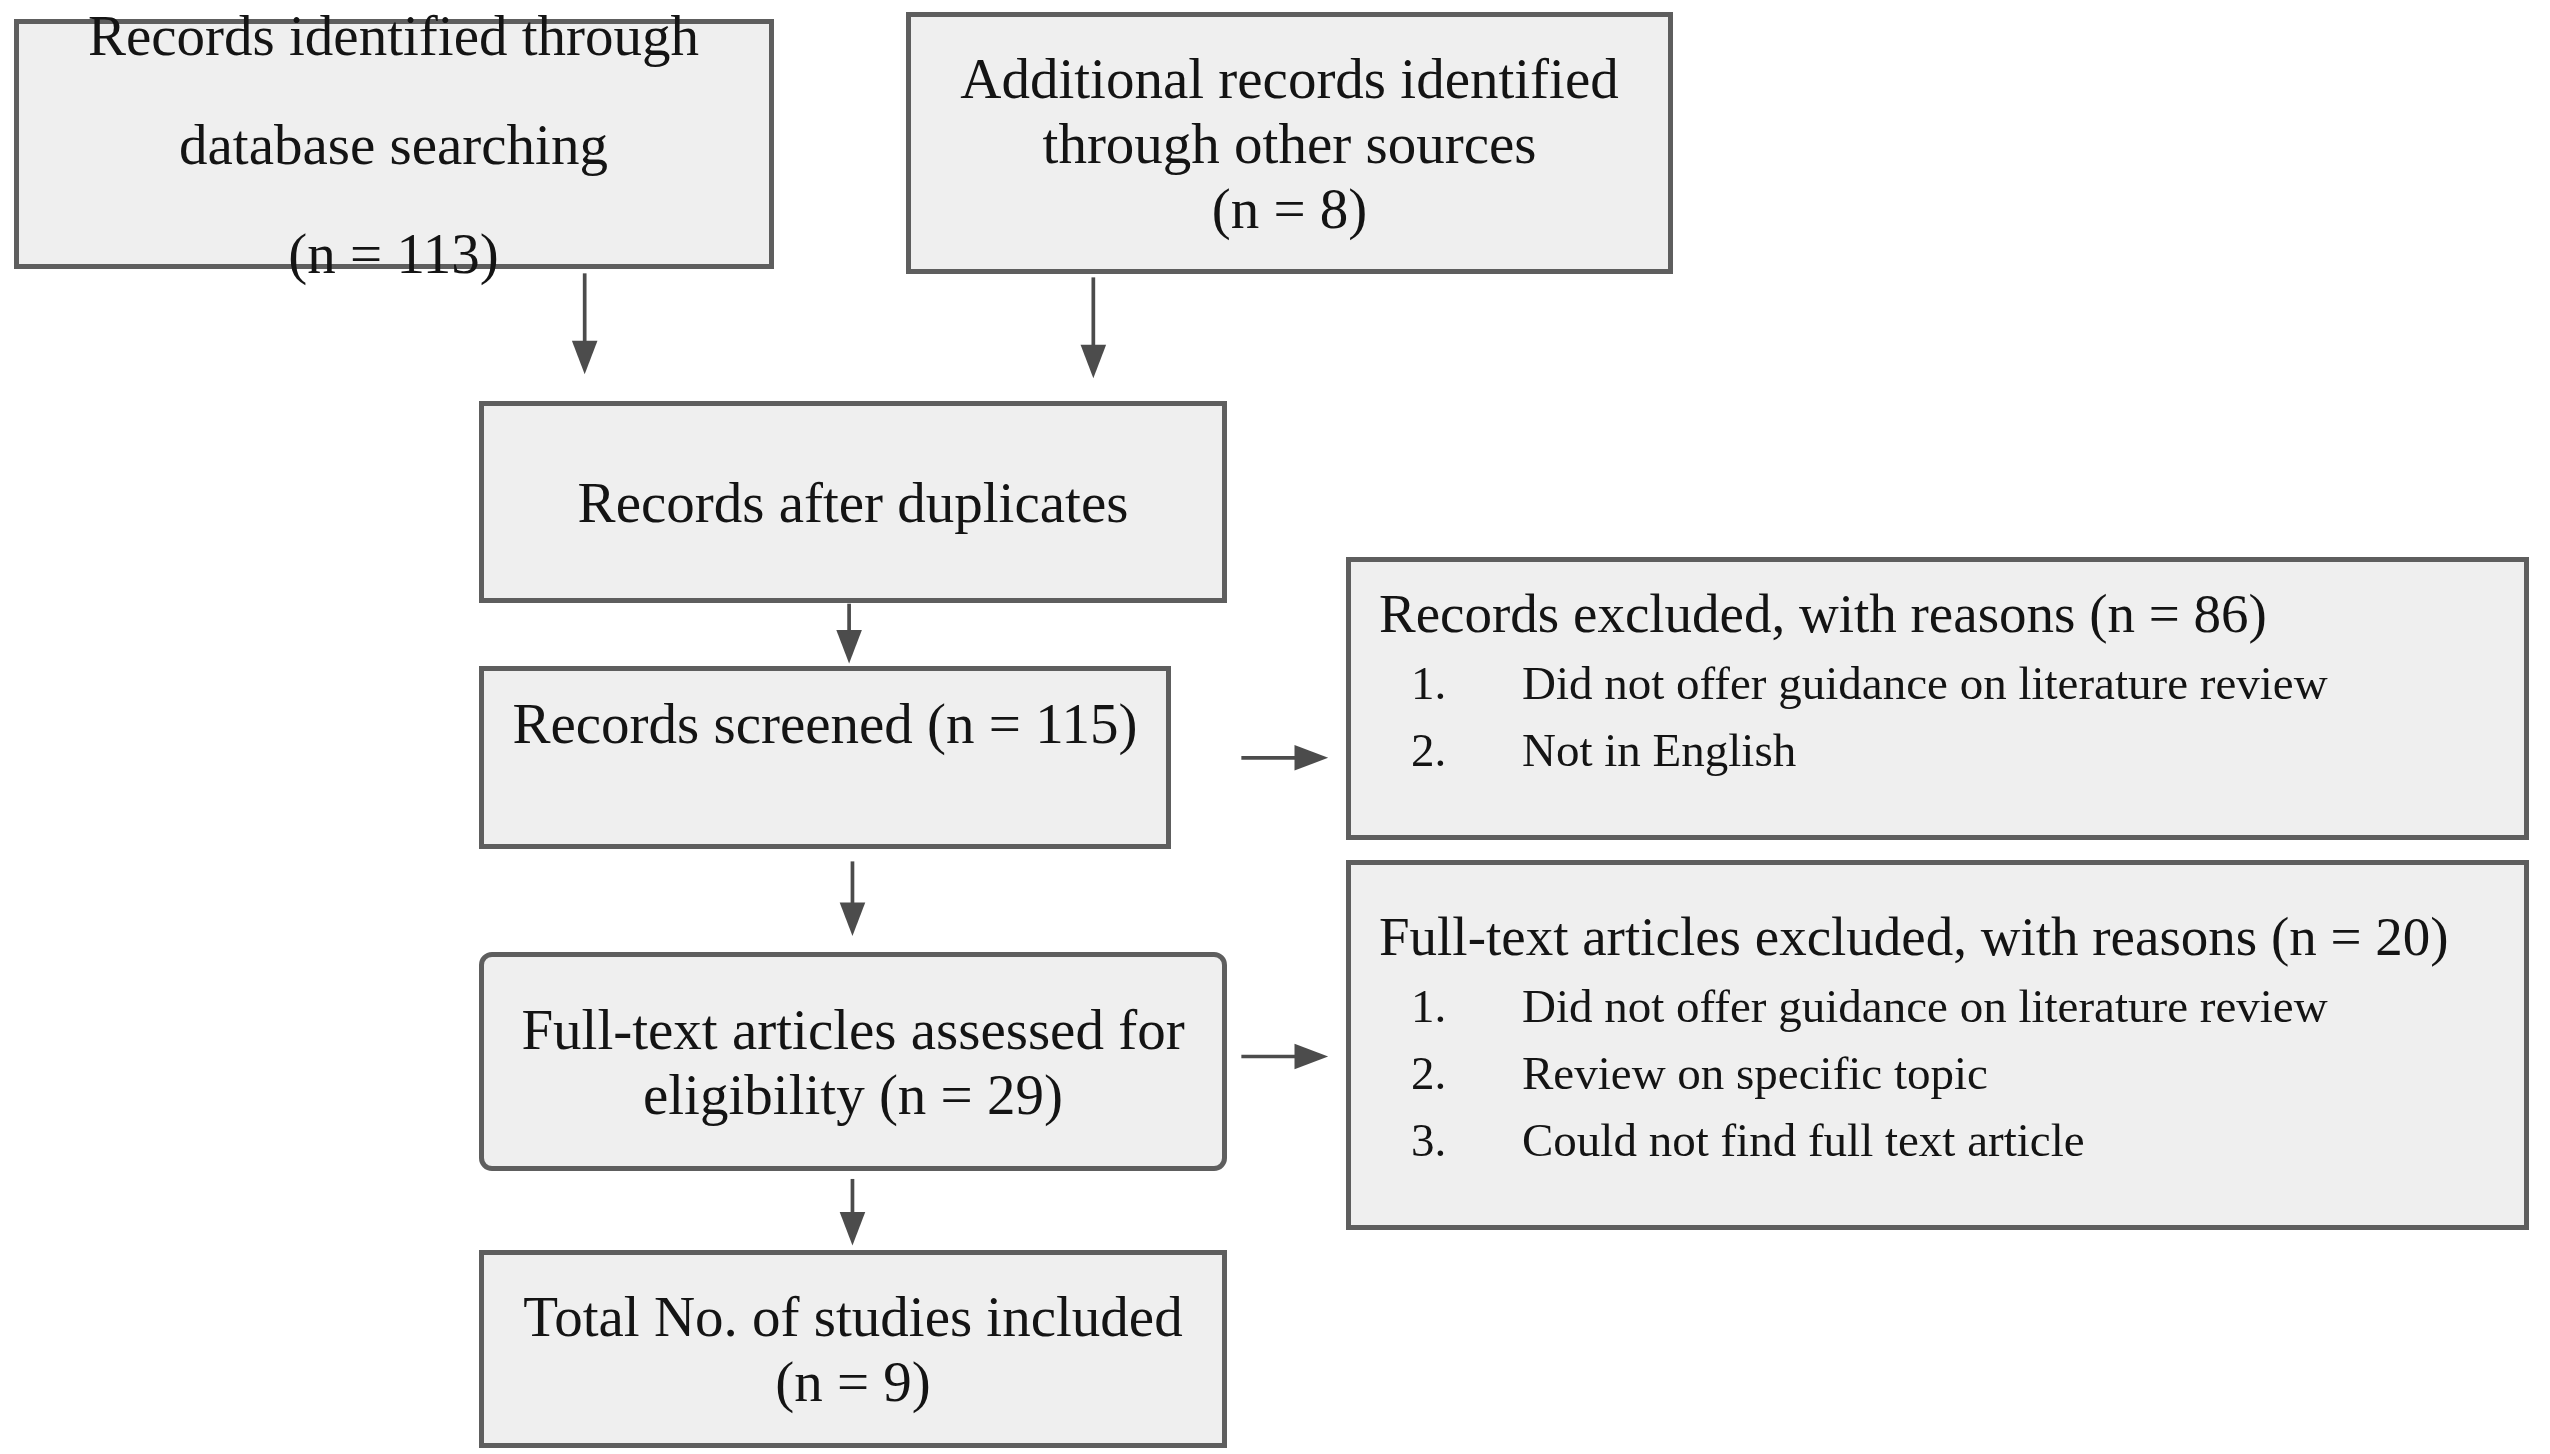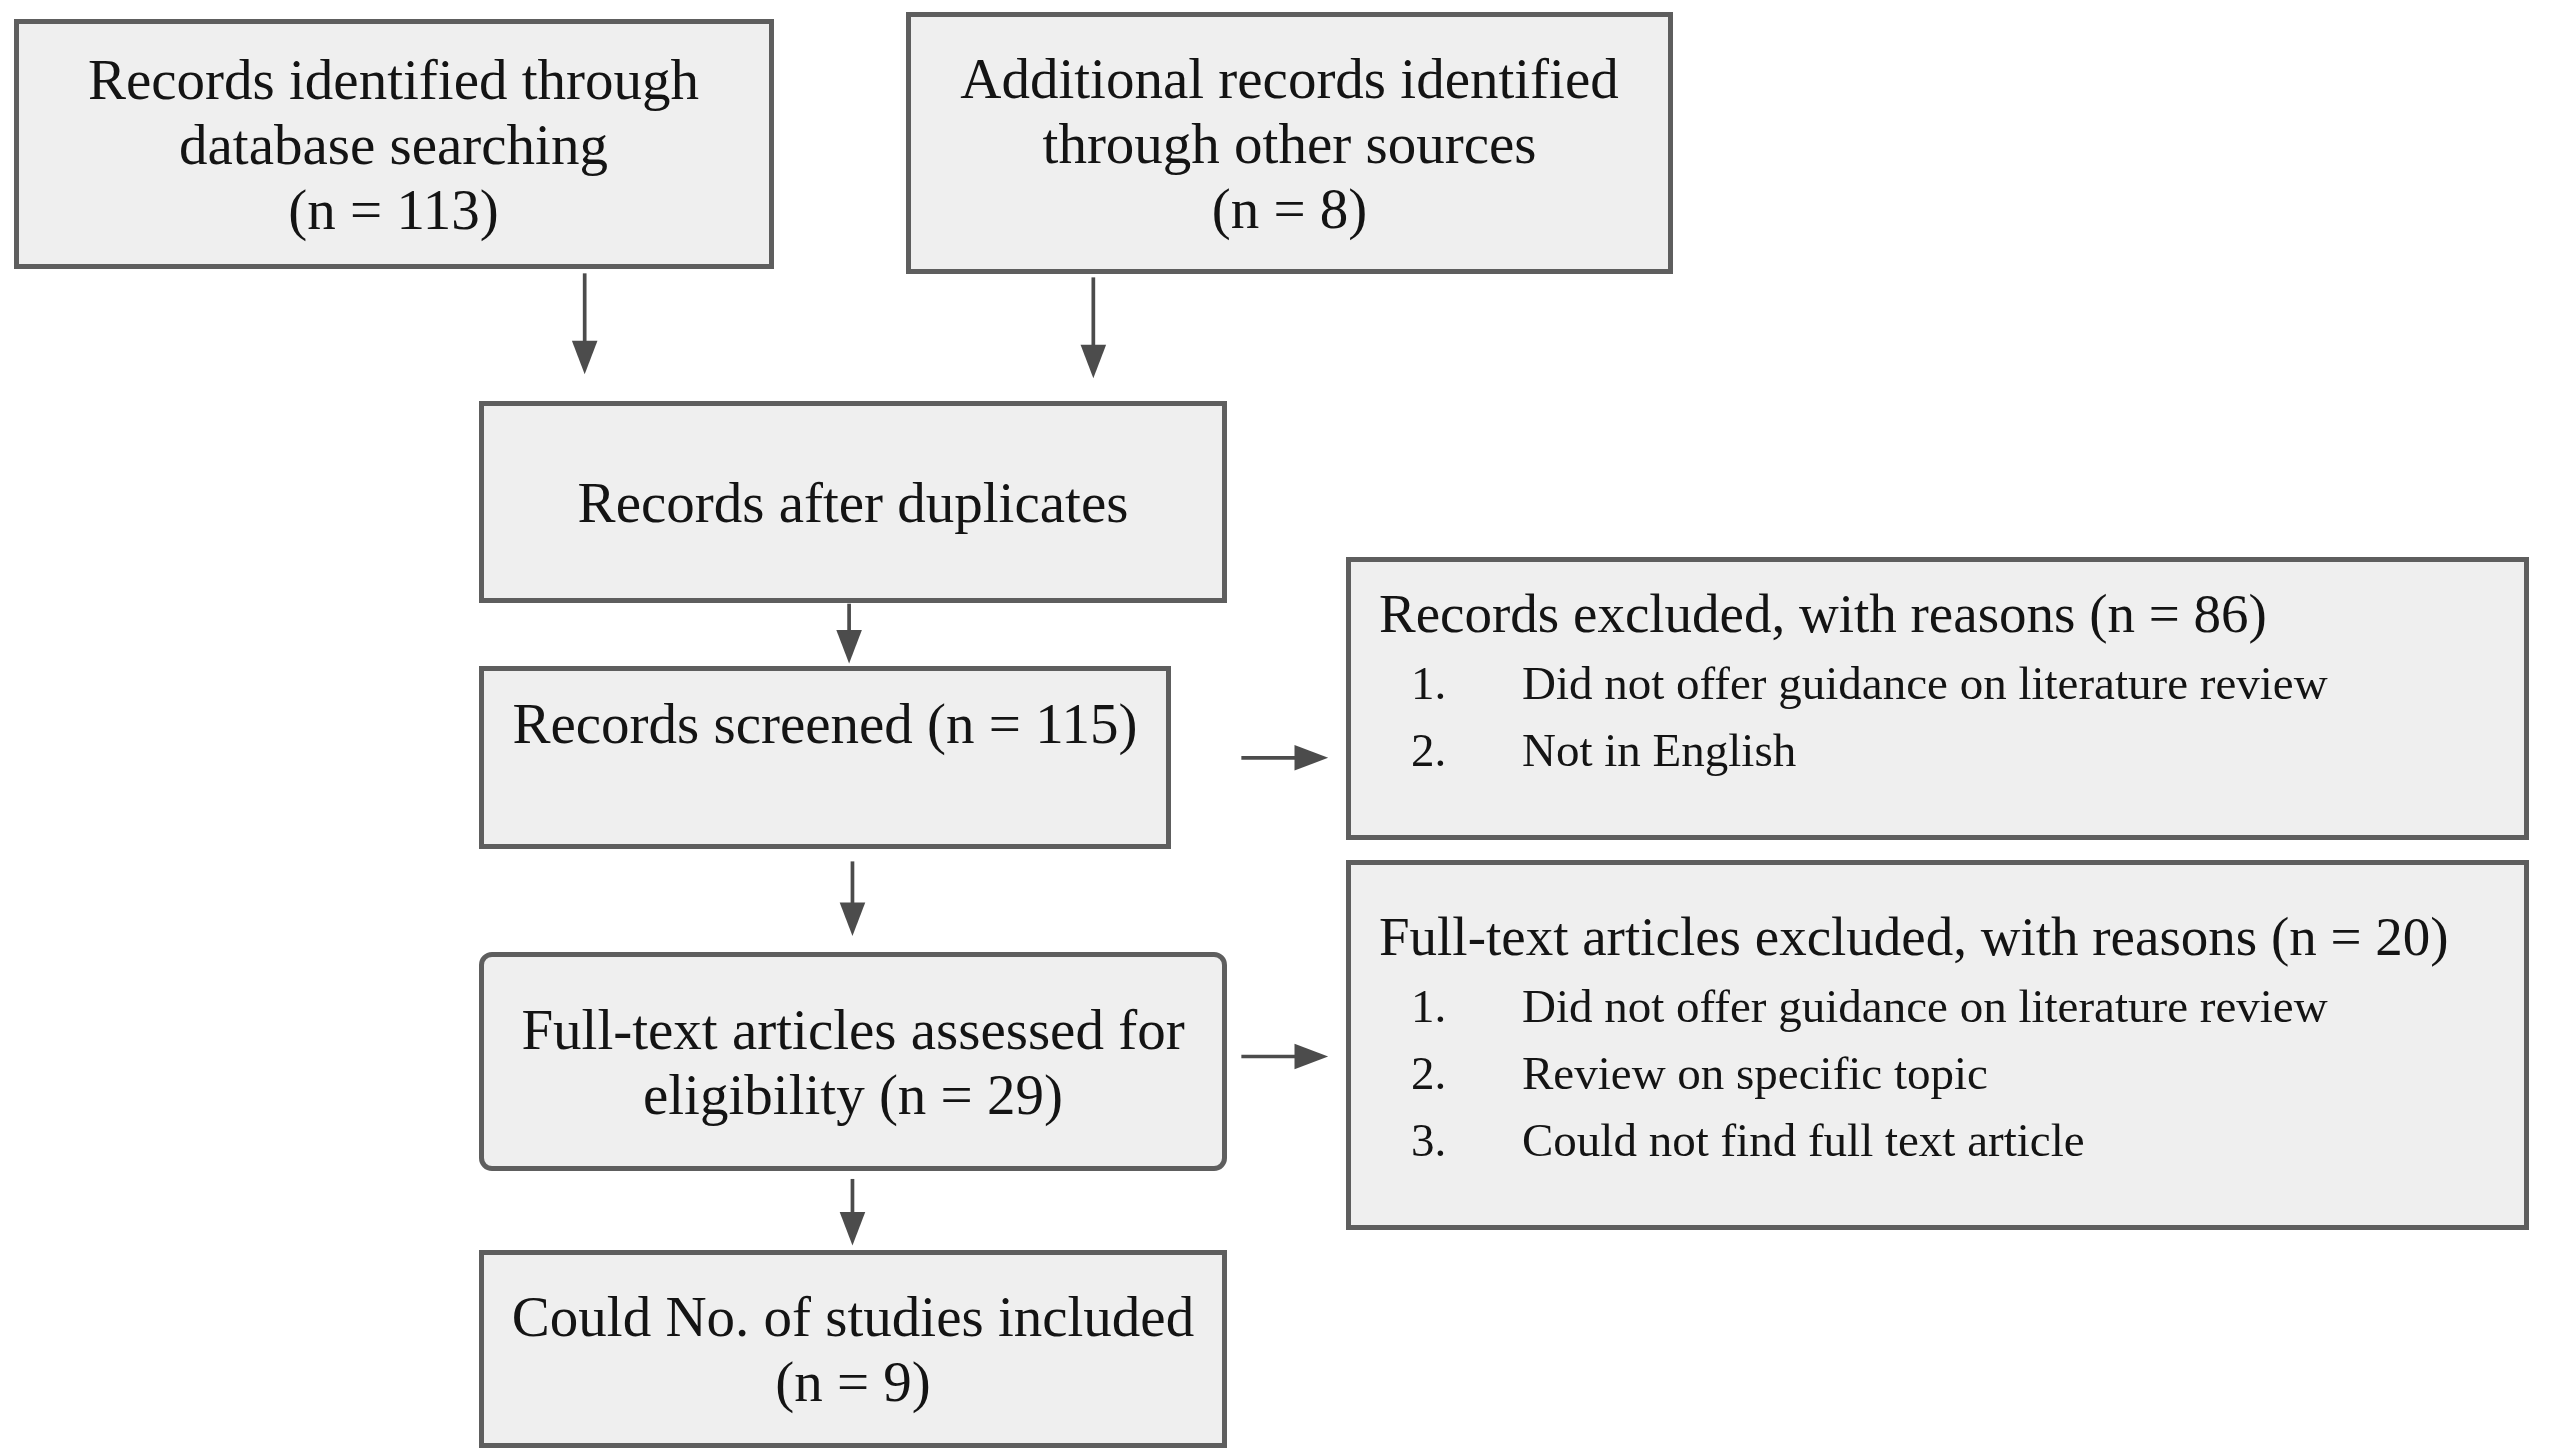--- a/index.html
+++ b/index.html
@@ -35,21 +35,21 @@
     display:flex;
     flex-direction:column;
     align-items:center;
     justify-content:center;
     text-align:center;
     font-size:57px;
     line-height:65px;
   }
   .main .line{white-space:nowrap;}
   
-  .b-db      {left:13.5px;   top:19px;   width:760px; height:250px;}
+  .b-db      {left:13.5px;   top:19px;   width:760px; height:250px;gap:44px;}
   .b-other   {left:906px; top:12px;   width:767px; height:262px;}
   .b-dup     {left:479px;  top:401px;  width:748px; height:202px;}
   .b-screen  {left:479px;  top:666px;  width:692px; height:183px; justify-content:flex-start; padding-top:20px;}
   .b-elig    {left:479px;  top:952px; width:748px; height:219px;border-radius:13px;}
   .b-total   {left:479px;  top:1250px; width:748px; height:198px;}
   
   .excl{
     left:1346px;
     width:1183px;
     padding:19px 20px 17px 28px;
@@ -151,18 +151,18 @@
       <div class="excl-item">
         <span class="num">2.</span><span class="txt">Review on specific topic</span>
       </div>
       <div class="excl-item">
         <span class="num">3.</span><span class="txt">Could not find full text article</span>
       </div>
     </div>
   </div>
 
   <div class="box main b-total">
-    <div class="line">Could No. of studies included</div>
+    <div class="line">Total No. of studies included</div>
     <div class="line">(n = 9)</div>
   </div>
 
 </div>
 
 
 </body></html>

